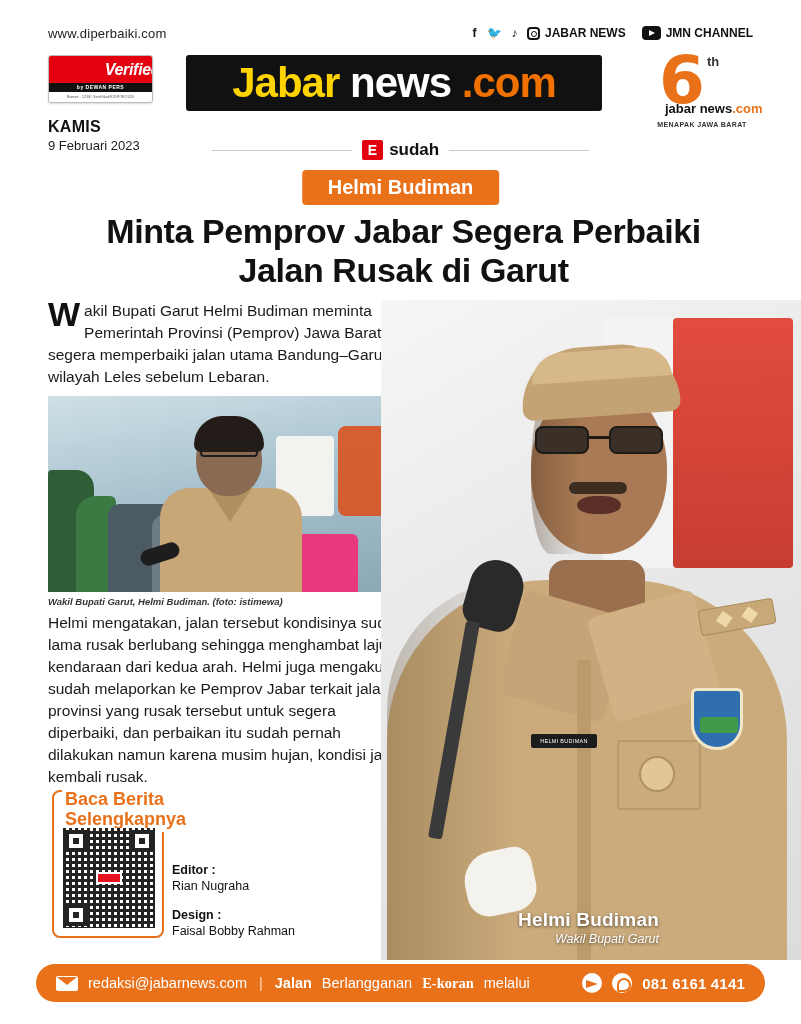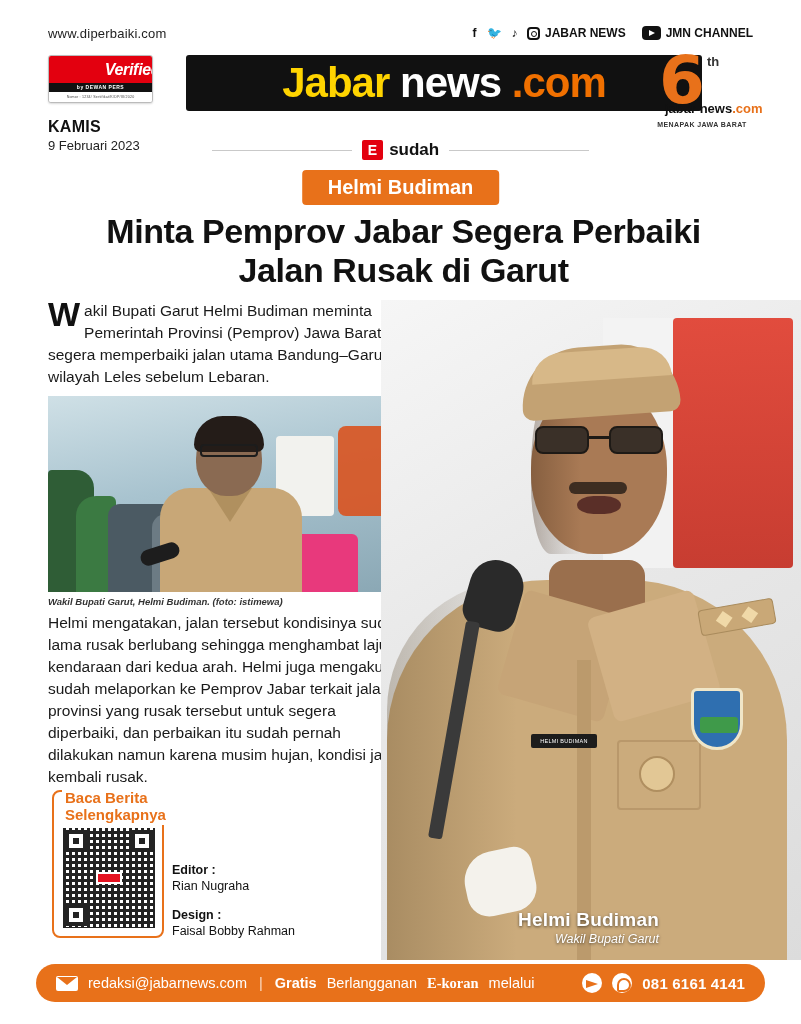--- a/index.html
+++ b/index.html
@@ -130,21 +130,21 @@
     font-size: 3.6px;
     text-align: center;
     line-height: 11px;
     letter-spacing: .2px;
   }
 
   
   .masthead {
     position: absolute;
     top: 55px; left: 186px;
-    width: 516px; height: 56px;
+    width: 416px; height: 56px;
     background: #111111;
     border-radius: 3px;
     display: flex;
     align-items: center;
     justify-content: center;
   }
   .masthead .mh {
     font-size: 42px;
     font-weight: 800;
     letter-spacing: -1px;
@@ -410,21 +410,21 @@
     top: 790px; left: 52px;
     width: 112px; height: 148px;
     border: 2px solid #e8711a;
     border-radius: 8px;
     background: #ffffff;
     padding: 6px;
   }
   .qr-label {
     position: absolute;
     top: -4px; left: 8px;
-    font-size: 15px;
+    font-size: 18px;
     font-weight: 700;
     color: #e8711a;
     line-height: 1.1;
     background: #fff;
     padding: 2px 3px;
   }
   .qr-img {
     position: absolute;
     left: 9px; top: 36px;
     width: 92px; height: 100px;
@@ -941,21 +941,21 @@
 
   <div class="caption-name">
     <div class="n">Helmi Budiman</div>
     <div class="r">Wakil Bupati Garut</div>
   </div>
 
   <div class="footer">
     <span class="mail-icon"></span>
     <span class="fmail">redaksi@jabarnews.com</span>
     <span class="divider">|</span>
-    <span class="fgratis">Gratis</span>
+    <span class="fgratis">Jalan</span>
     <span class="fberl">Berlangganan</span>
     <span class="fek">E-koran</span>
     <span class="fmel">melalui</span>
     <span class="spacer"></span>
     <span class="tg-icon"></span>
     <span class="wa-icon"></span>
     <span class="fphone">081 6161 4141</span>
   </div>
 
 </div>

